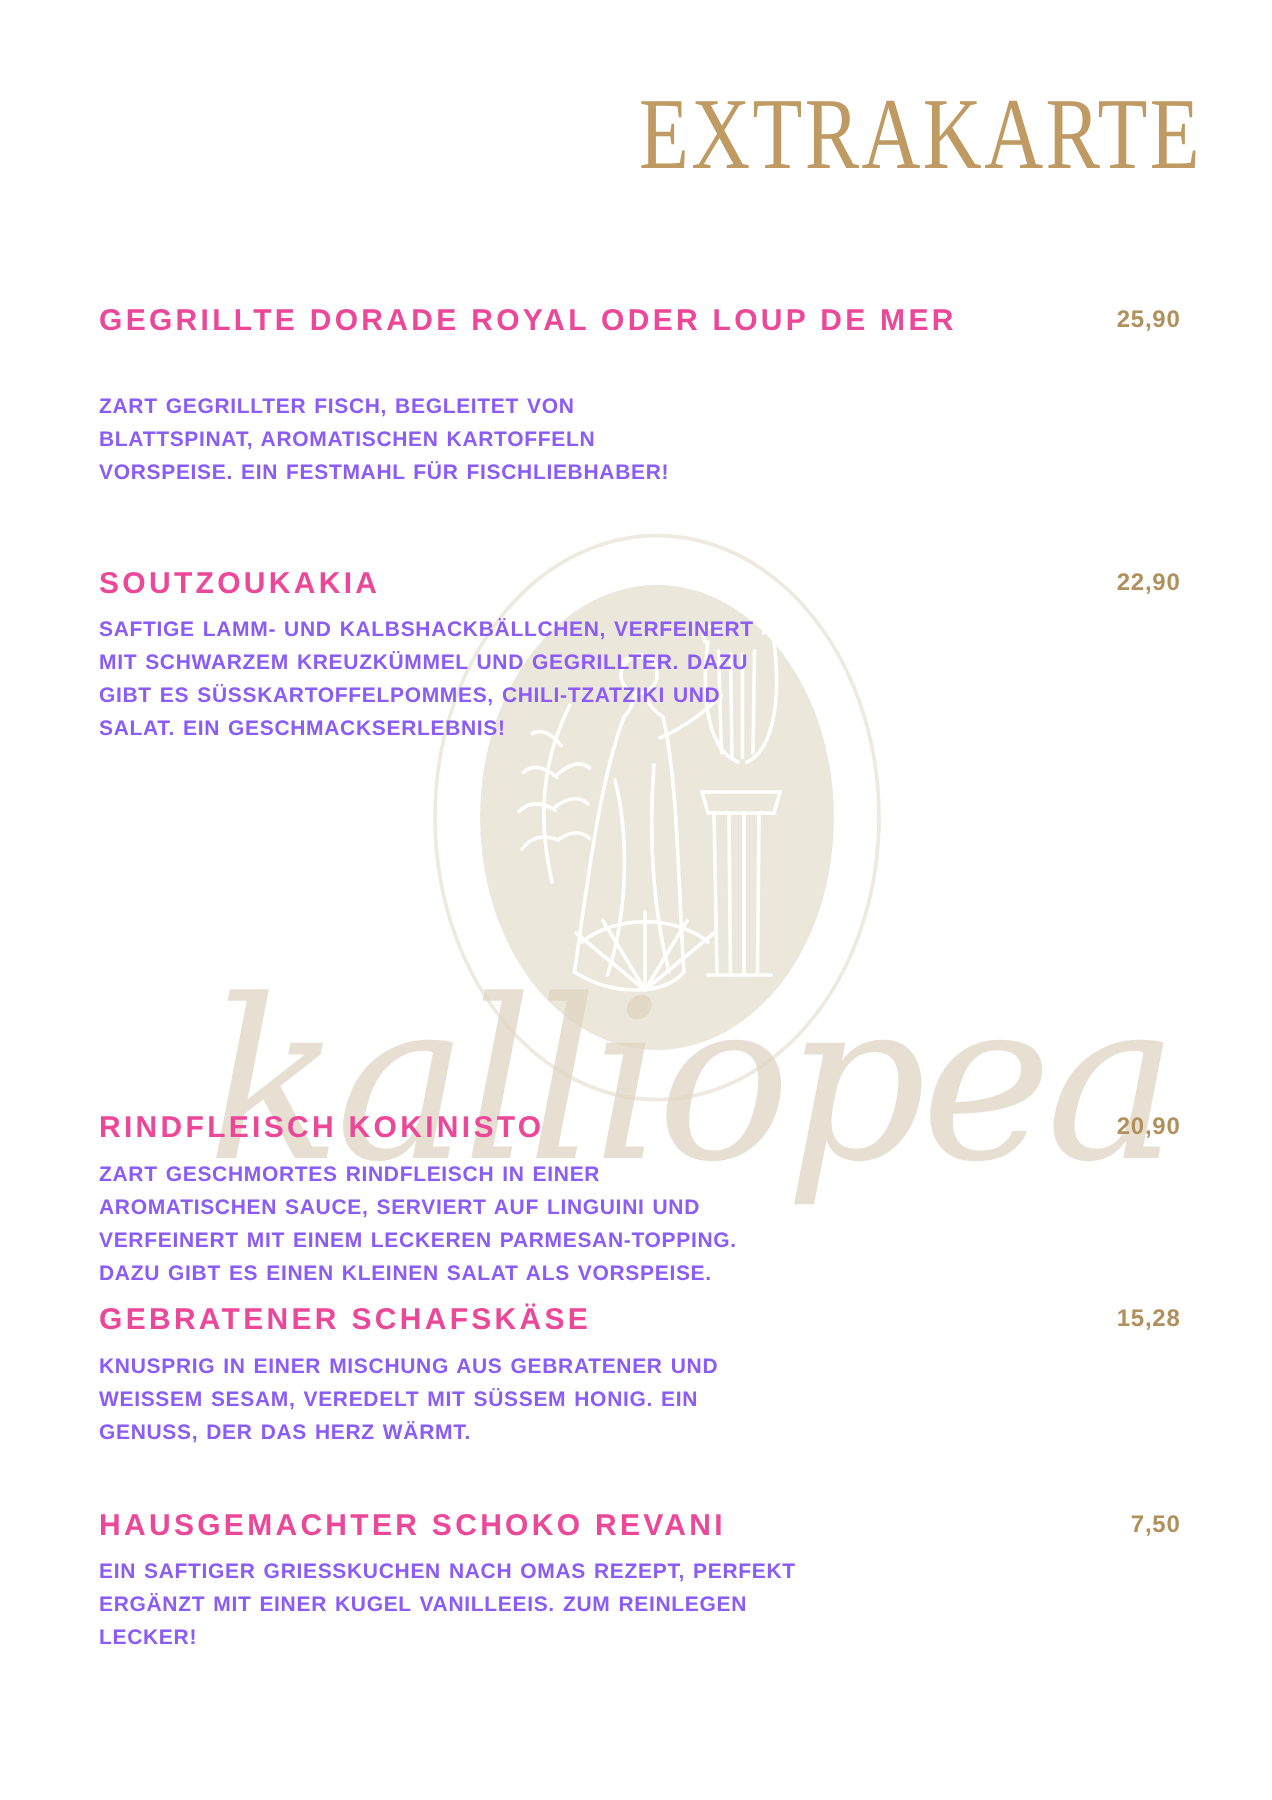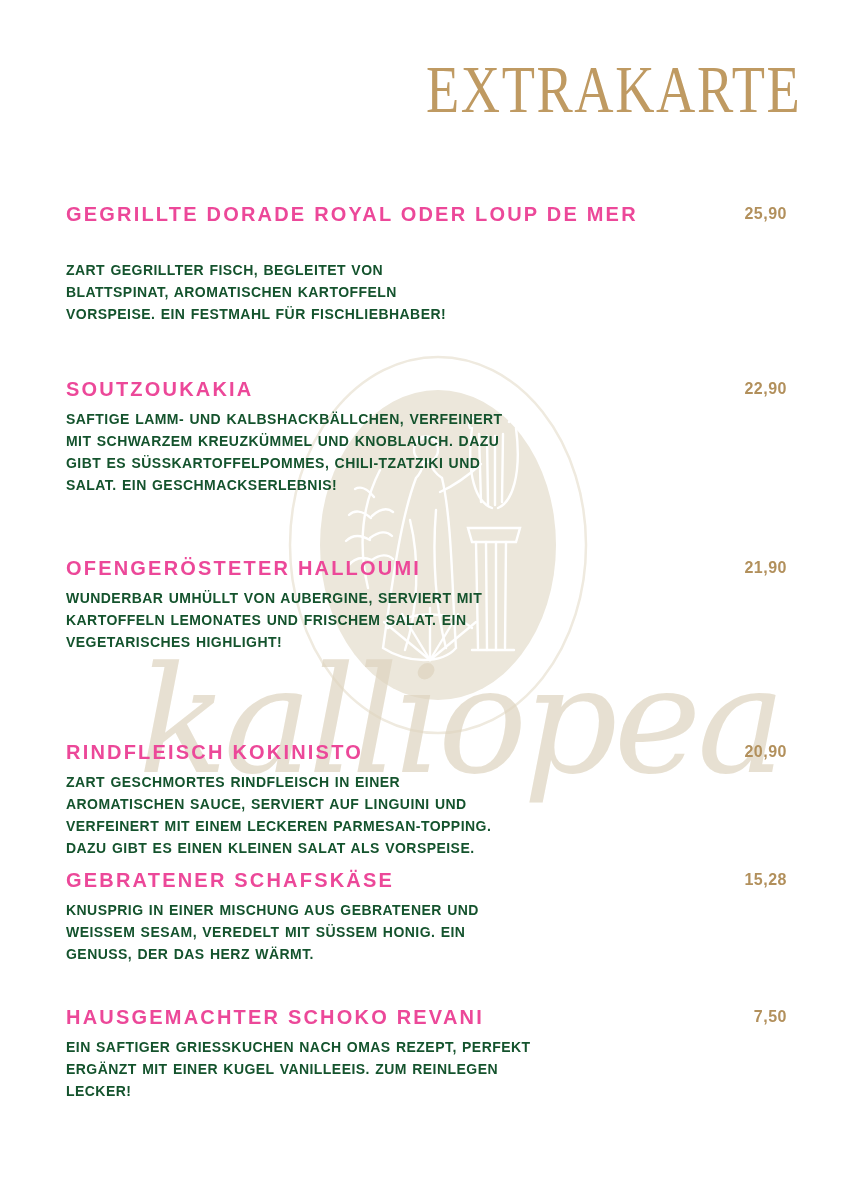--- a/index.html
+++ b/index.html
@@ -25,21 +25,21 @@
   .item-head{position:relative;line-height:24px;white-space:nowrap;}
   .item-name{
     font-size:20px;font-weight:bold;letter-spacing:2.2px;color:#ec4899;
   }
   .item-price{
     position:absolute;right:0;top:0;line-height:24px;
     font-size:16px;font-weight:bold;letter-spacing:0.5px;color:#b2905c;
   }
   .item-desc{
     margin-top:5px;font-size:14px;font-weight:bold;letter-spacing:0.45px;
-    word-spacing:1px;line-height:22px;color:#14532d;
+    word-spacing:1px;line-height:22px;color:#8b5cf6;
   }
   .s0 .item-desc{margin-top:31px;}
   .desc-line{white-space:nowrap;}
 </style>
 </head>
 <body>
 
 <div class="page">
 
   <svg class="watermark" width="848" height="1200" viewBox="0 0 848 1200" aria-hidden="true">
@@ -114,37 +114,26 @@
       </div>
     </div>
 
     <div class="section s1">
       <div class="item-head">
         <span class="item-name">SOUTZOUKAKIA</span>
         <span class="item-price">22,90</span>
       </div>
       <div class="item-desc">
         <div class="desc-line">SAFTIGE LAMM- UND KALBSHACKBÄLLCHEN, VERFEINERT</div>
-        <div class="desc-line">MIT SCHWARZEM KREUZKÜMMEL UND KNOBLAUCH. DAZU</div>
+        <div class="desc-line">MIT SCHWARZEM KREUZKÜMMEL UND GEGRILLTER. DAZU</div>
         <div class="desc-line">GIBT ES SÜSSKARTOFFELPOMMES, CHILI-TZATZIKI UND</div>
         <div class="desc-line">SALAT. EIN GESCHMACKSERLEBNIS!</div>
       </div>
     </div>
 
-    <div class="section s2">
-      <div class="item-head">
-        <span class="item-name">OFENGERÖSTETER HALLOUMI</span>
-        <span class="item-price">21,90</span>
-      </div>
-      <div class="item-desc">
-        <div class="desc-line">WUNDERBAR UMHÜLLT VON AUBERGINE, SERVIERT MIT</div>
-        <div class="desc-line">KARTOFFELN LEMONATES UND FRISCHEM SALAT. EIN</div>
-        <div class="desc-line">VEGETARISCHES HIGHLIGHT!</div>
-      </div>
-    </div>
 
     <div class="section s3">
       <div class="item-head">
         <span class="item-name">RINDFLEISCH KOKINISTO</span>
         <span class="item-price">20,90</span>
       </div>
       <div class="item-desc">
         <div class="desc-line">ZART GESCHMORTES RINDFLEISCH IN EINER</div>
         <div class="desc-line">AROMATISCHEN SAUCE, SERVIERT AUF LINGUINI UND</div>
         <div class="desc-line">VERFEINERT MIT EINEM LECKEREN PARMESAN-TOPPING.</div>

